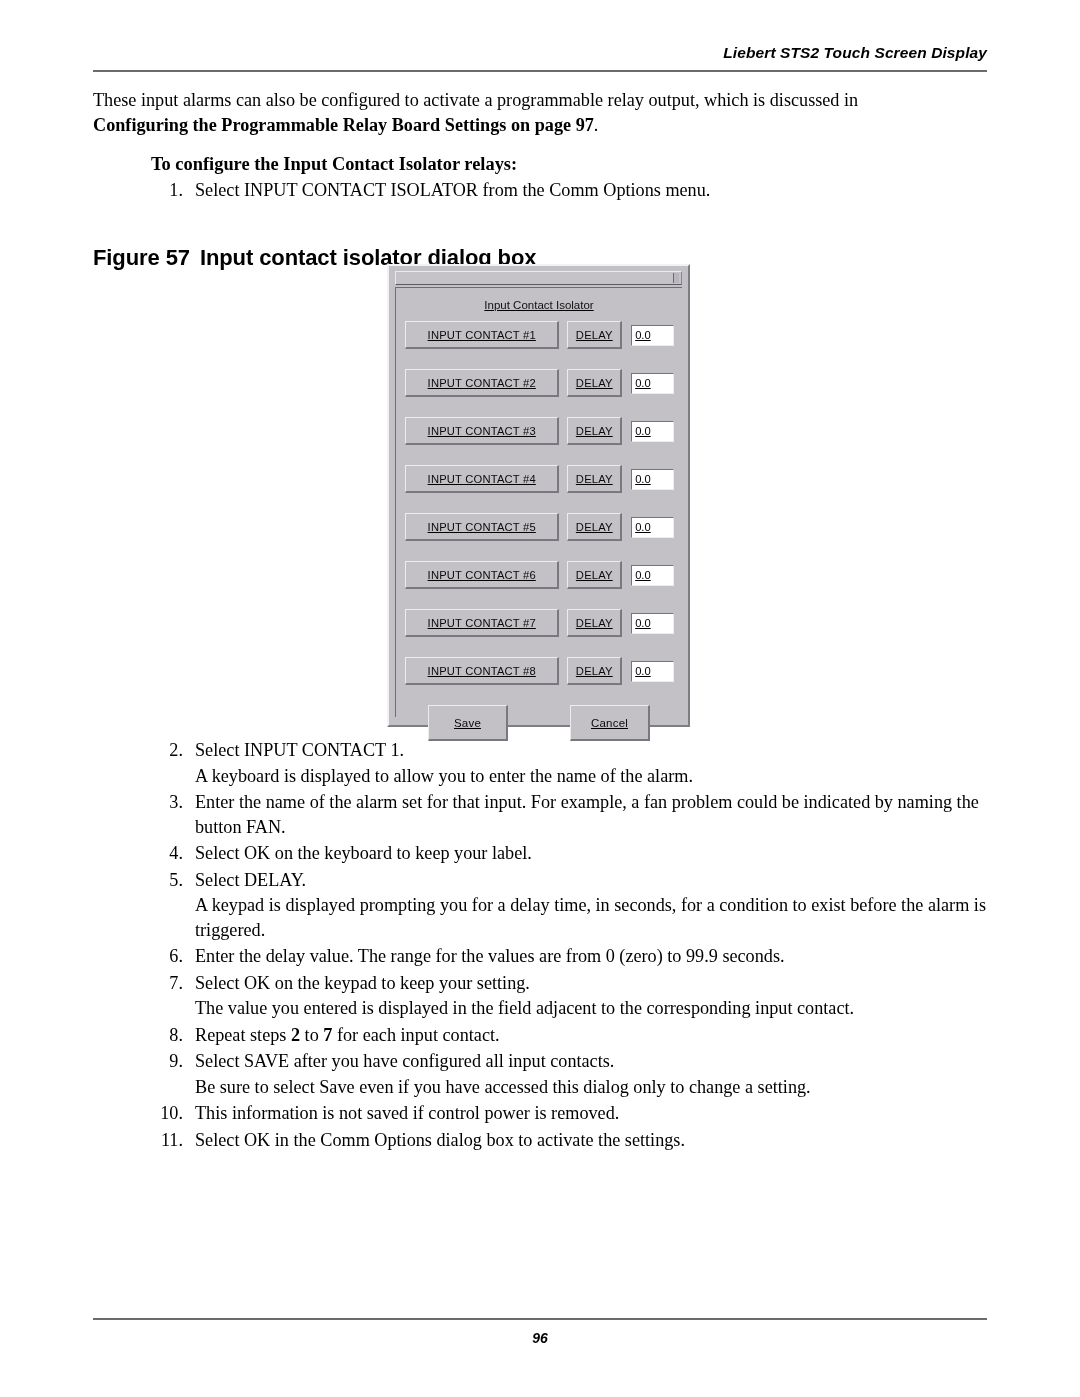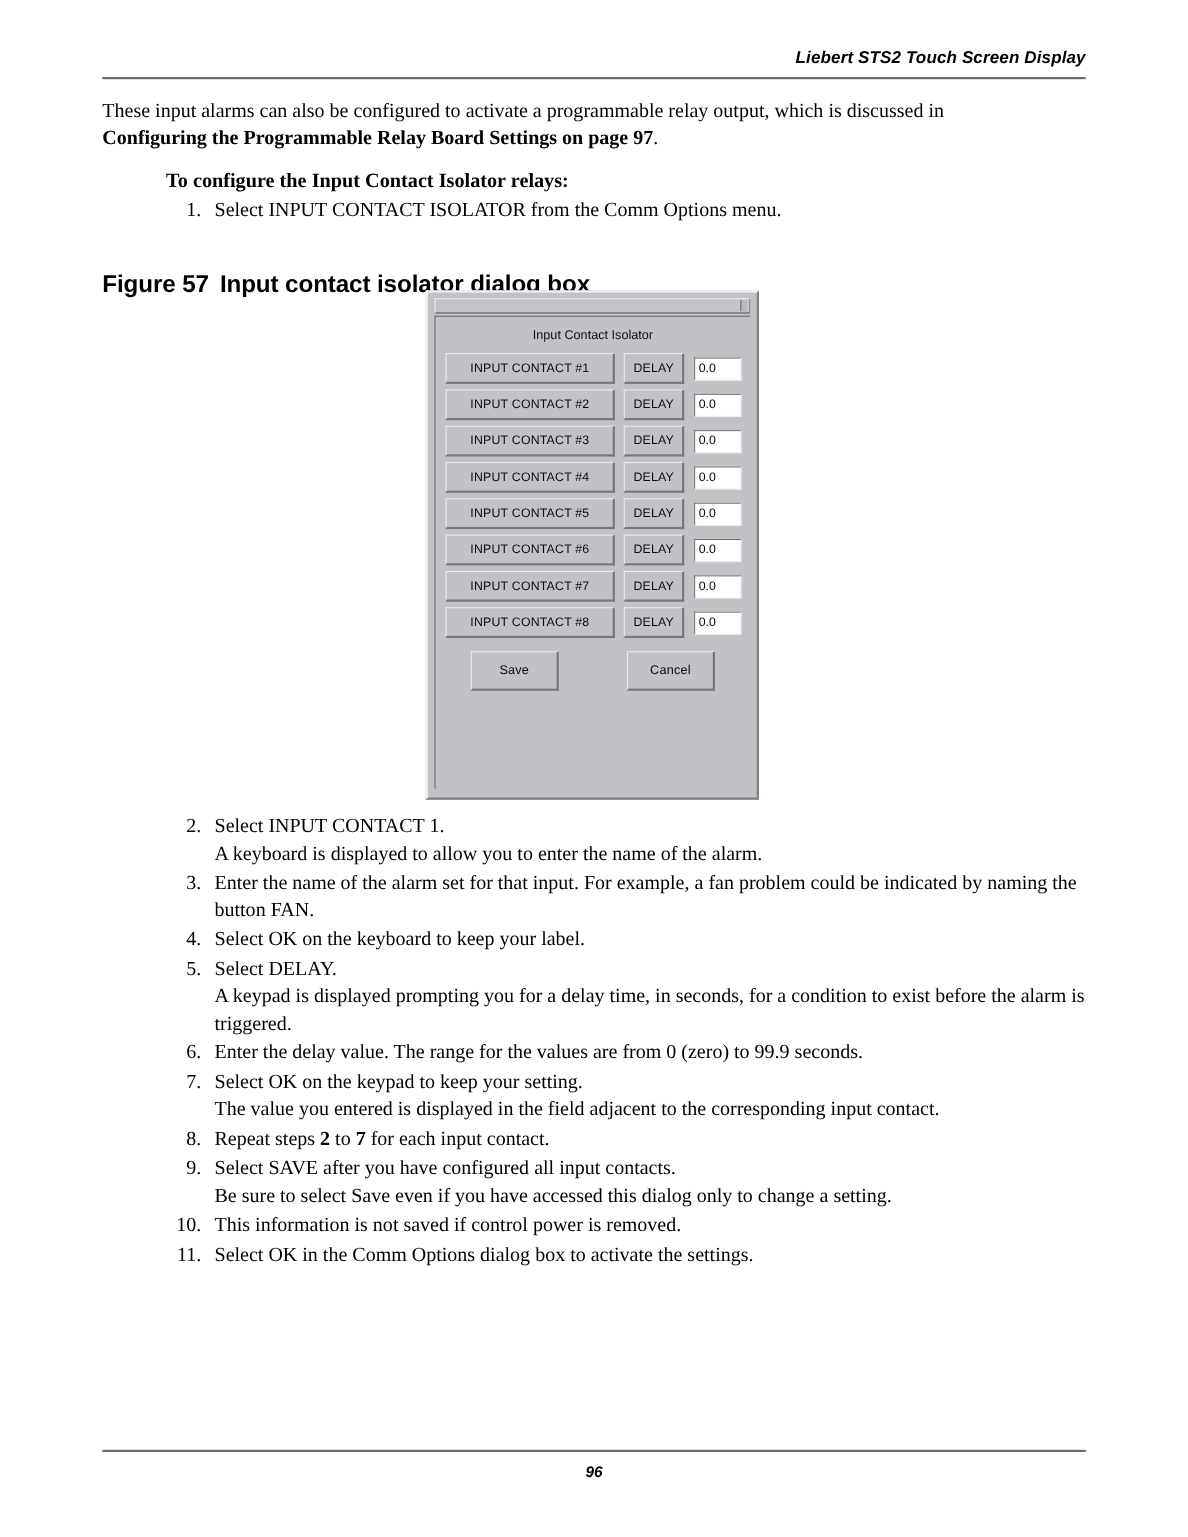--- a/index.html
+++ b/index.html
@@ -155,38 +155,39 @@
   .dlg-client {
     position: absolute;
     left: 6px;
     top: 21px;
     right: 6px;
     bottom: 8px;
     background: #c3c0c6;
     border-top: 1px solid #6f6d74;
     border-left: 1px solid #6f6d74;
     box-sizing: border-box;
+    text-decoration: underline;
   }
   .dlg-title {
     margin: 11px 0 0 0;
     text-align: center;
     font-family: "Liberation Sans", sans-serif;
     font-size: 11.5px;
     color: #111;
   }
 
   .rows {
     margin-top: 10px;
     padding: 0 8px 0 9px;
   }
   .row {
     display: flex;
     align-items: center;
     height: 28px;
-    margin-bottom: 5px;
+    margin-bottom: 20px;
   }
   .btn3d {
     background: #c3c0c6;
     border-top: 1px solid #ecebee;
     border-left: 1px solid #ecebee;
     border-right: 2px solid #7a787f;
     border-bottom: 2px solid #7a787f;
     box-sizing: border-box;
     font-family: "Liberation Sans", sans-serif;
     font-size: 11.2px;

